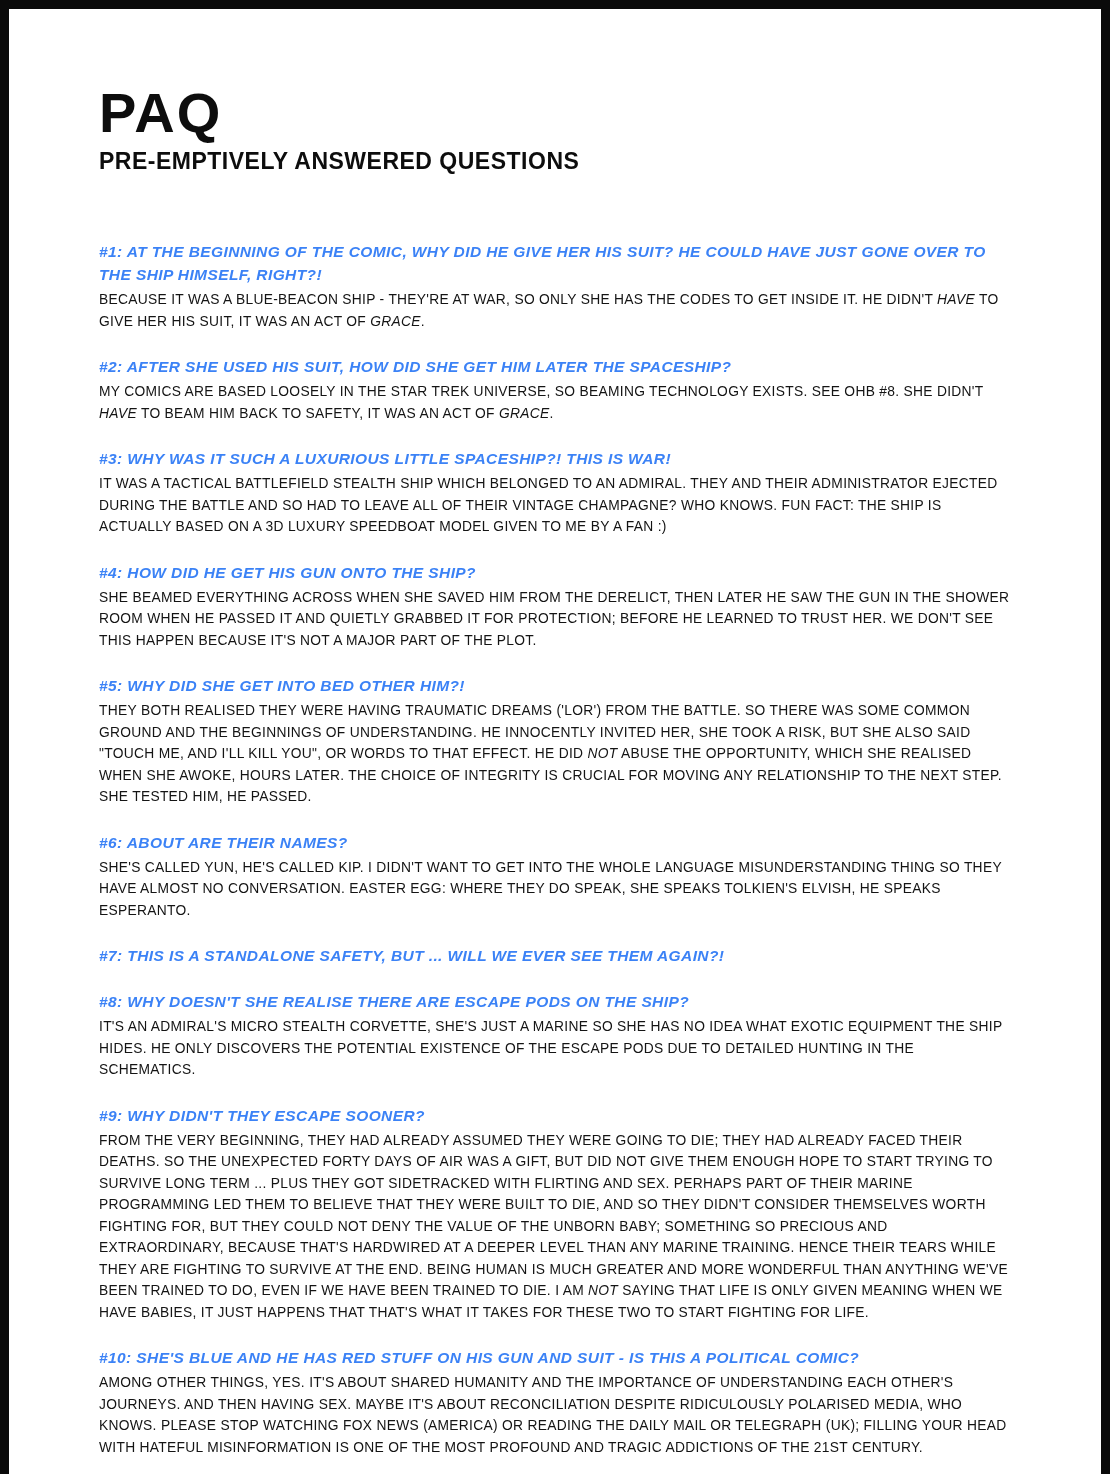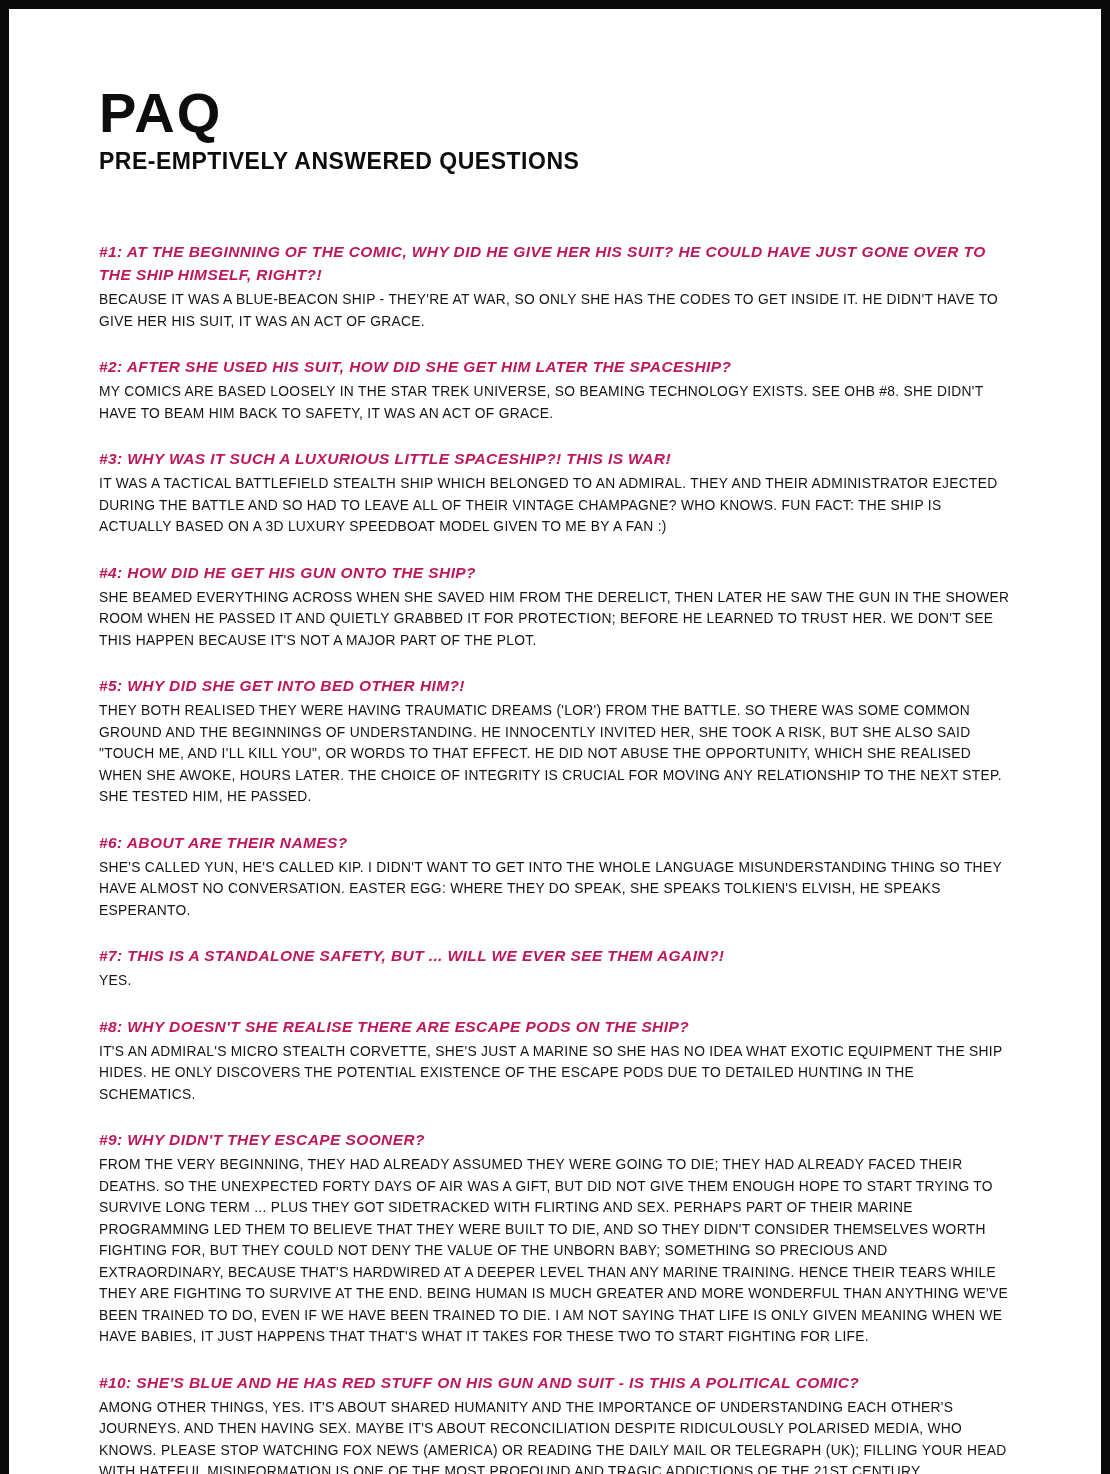--- a/index.html
+++ b/index.html
@@ -42,30 +42,31 @@
   .faq-section {
     margin-bottom: 23px;
   }
   .question {
     margin: 0 0 3px 0;
     font-size: 15.5px;
     line-height: 23px;
     font-weight: bold;
     font-style: italic;
     letter-spacing: 0.4px;
-    color: #be185d;
+    color: #3b82f6;
   }
   .answer {
     margin: 0;
     font-size: 13.8px;
     line-height: 21.5px;
     letter-spacing: 0.3px;
     color: #141414;
   }
   .answer .em {
+    font-style: italic;
   }
 </style>
 </head>
 <body>
 
 <div class="page">
   <div class="content">
     <header>
       <h1 class="page-title">PAQ</h1>
       <h2 class="page-subtitle">PRE-EMPTIVELY ANSWERED QUESTIONS</h2>
@@ -90,21 +91,20 @@
         <section class="faq-section">
           <h3 class="question">#5: WHY DID SHE GET INTO BED OTHER HIM?!</h3>
           <p class="answer"><span class="">THEY BOTH REALISED THEY WERE HAVING TRAUMATIC DREAMS ('LOR') FROM THE BATTLE. SO THERE WAS SOME COMMON GROUND AND THE BEGINNINGS OF UNDERSTANDING. HE INNOCENTLY INVITED HER, SHE TOOK A RISK, BUT SHE ALSO SAID "TOUCH ME, AND I'LL KILL YOU", OR WORDS TO THAT EFFECT. HE DID </span><span class="em">NOT</span><span class=""> ABUSE THE OPPORTUNITY, WHICH SHE REALISED WHEN SHE AWOKE, HOURS LATER. THE CHOICE OF INTEGRITY IS CRUCIAL FOR MOVING ANY RELATIONSHIP TO THE NEXT STEP. SHE TESTED HIM, HE PASSED.</span></p>
         </section>
         <section class="faq-section">
           <h3 class="question">#6: ABOUT ARE THEIR NAMES?</h3>
           <p class="answer"><span class="">SHE'S CALLED YUN, HE'S CALLED KIP. I DIDN'T WANT TO GET INTO THE WHOLE LANGUAGE MISUNDERSTANDING THING SO THEY HAVE ALMOST NO CONVERSATION. EASTER EGG: WHERE THEY DO SPEAK, SHE SPEAKS TOLKIEN'S ELVISH, HE SPEAKS ESPERANTO.</span></p>
         </section>
         <section class="faq-section">
           <h3 class="question">#7: THIS IS A STANDALONE SAFETY, BUT ... WILL WE EVER SEE THEM AGAIN?!</h3>
-          <p class="answer"><span class="">YES.</span></p>
         </section>
         <section class="faq-section">
           <h3 class="question">#8: WHY DOESN'T SHE REALISE THERE ARE ESCAPE PODS ON THE SHIP?</h3>
           <p class="answer"><span class="">IT'S AN ADMIRAL'S MICRO STEALTH CORVETTE, SHE'S JUST A MARINE SO SHE HAS NO IDEA WHAT EXOTIC EQUIPMENT THE SHIP HIDES. HE ONLY DISCOVERS THE POTENTIAL EXISTENCE OF THE ESCAPE PODS DUE TO DETAILED HUNTING IN THE SCHEMATICS.</span></p>
         </section>
         <section class="faq-section">
           <h3 class="question">#9: WHY DIDN'T THEY ESCAPE SOONER?</h3>
           <p class="answer"><span class="">FROM THE VERY BEGINNING, THEY HAD ALREADY ASSUMED THEY WERE GOING TO DIE; THEY HAD ALREADY FACED THEIR DEATHS. SO THE UNEXPECTED FORTY DAYS OF AIR WAS A GIFT, BUT DID NOT GIVE THEM ENOUGH HOPE TO START TRYING TO SURVIVE LONG TERM ... PLUS THEY GOT SIDETRACKED WITH FLIRTING AND SEX. PERHAPS PART OF THEIR MARINE PROGRAMMING LED THEM TO BELIEVE THAT THEY WERE BUILT TO DIE, AND SO THEY DIDN'T CONSIDER THEMSELVES WORTH FIGHTING FOR, BUT THEY COULD NOT DENY THE VALUE OF THE UNBORN BABY; SOMETHING SO PRECIOUS AND EXTRAORDINARY, BECAUSE THAT'S HARDWIRED AT A DEEPER LEVEL THAN ANY MARINE TRAINING. HENCE THEIR TEARS WHILE THEY ARE FIGHTING TO SURVIVE AT THE END. BEING HUMAN IS MUCH GREATER AND MORE WONDERFUL THAN ANYTHING WE'VE BEEN TRAINED TO DO, EVEN IF WE HAVE BEEN TRAINED TO DIE. I AM </span><span class="em">NOT</span><span class=""> SAYING THAT LIFE IS ONLY GIVEN MEANING WHEN WE HAVE BABIES, IT JUST HAPPENS THAT THAT'S WHAT IT TAKES FOR THESE TWO TO START FIGHTING FOR LIFE.</span></p>
         </section>
         <section class="faq-section">

